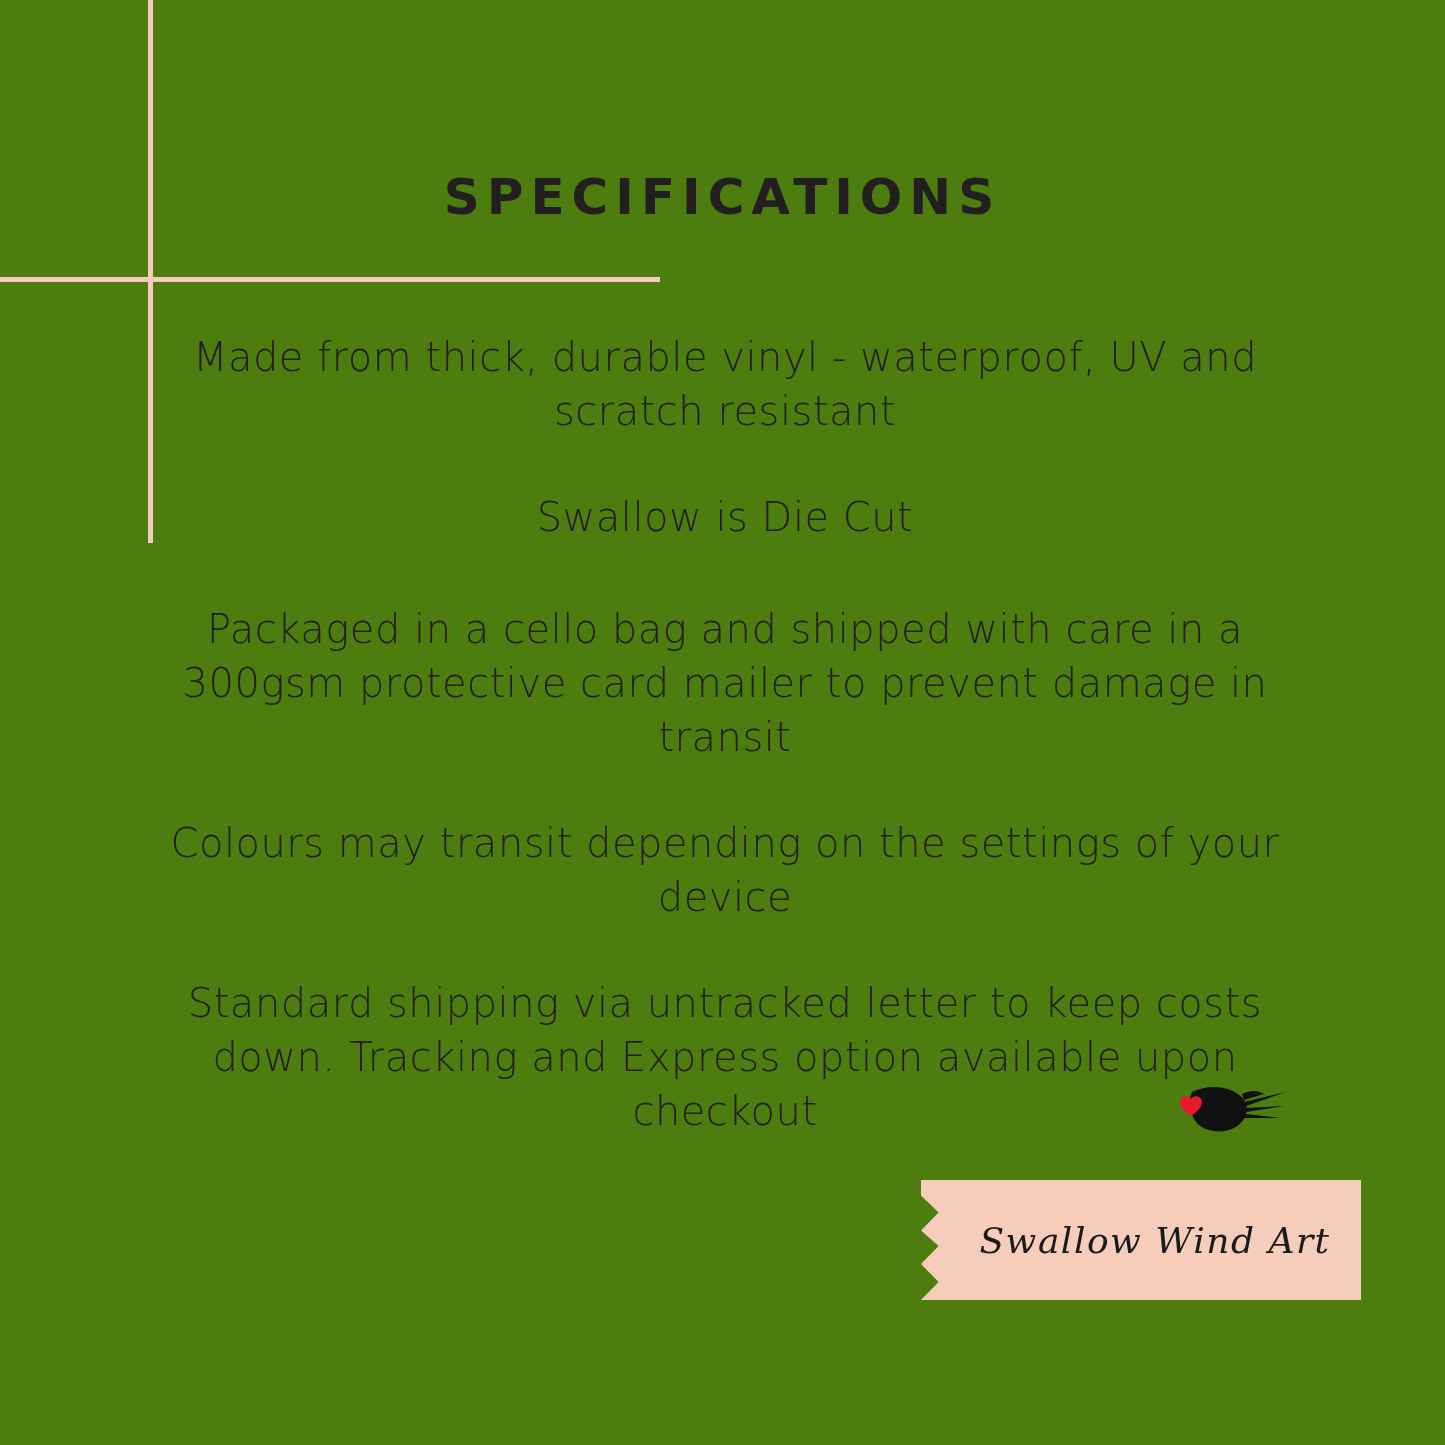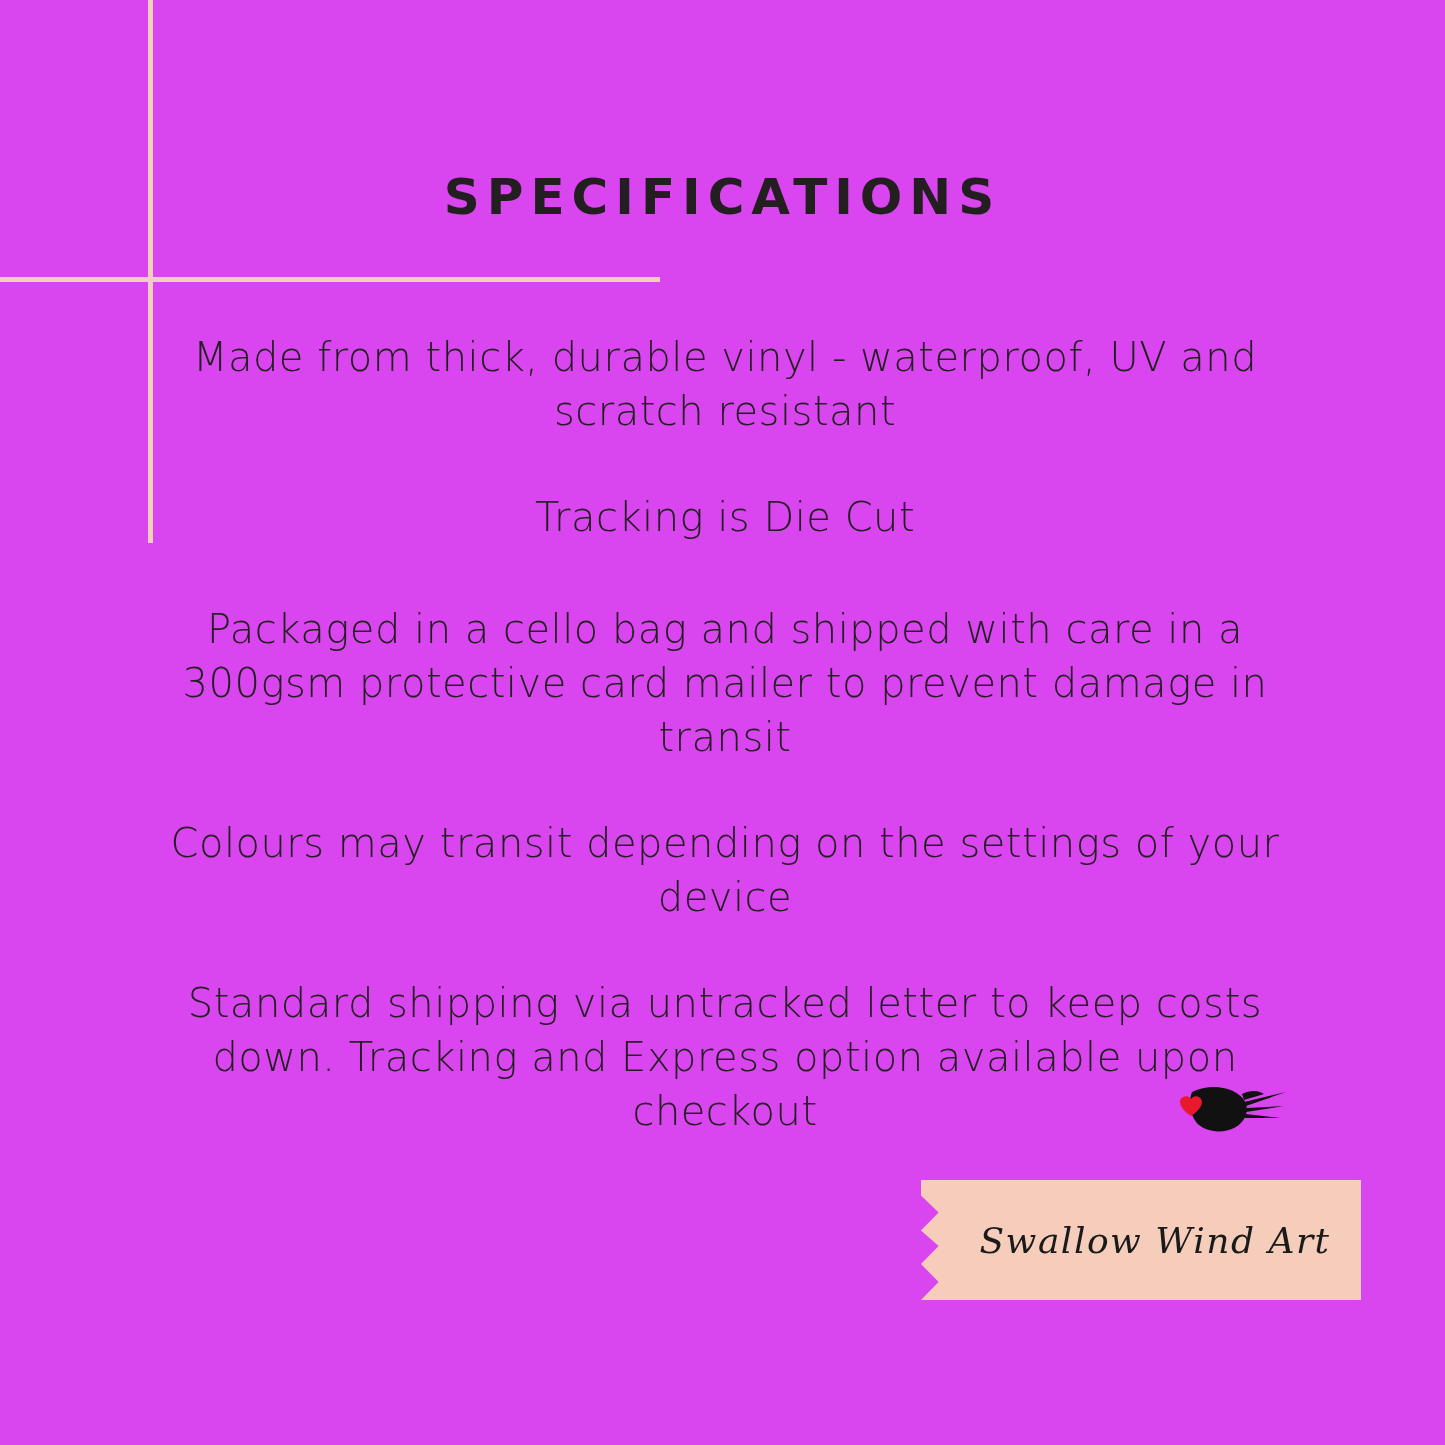--- a/index.html
+++ b/index.html
@@ -10,21 +10,21 @@
     width: 1445px;
     height: 1445px;
     background: #f7f6f4;
     font-family: "DejaVu Sans", sans-serif;
     overflow: hidden;
   }
   .canvas {
     position: relative;
     width: 1445px;
     height: 1445px;
-    background: #d946ef;
+    background: #4d7c0f;
   }
 
   
   .rule-vertical {
     position: absolute;
     left: 148px;
     top: 0;
     width: 5px;
     height: 543px;
     background: #f6cdba;
@@ -122,21 +122,21 @@
 
 <div class="canvas">
 
   <div class="rule-vertical"></div>
   <div class="rule-horizontal"></div>
 
   <div class="title">SPECIFICATIONS</div>
 
   <div class="specs">
     <p class="spec-line">Made from thick, durable vinyl - waterproof, UV and scratch resistant</p>
-    <p class="spec-line tight">Tracking is Die Cut</p>
+    <p class="spec-line tight">Swallow is Die Cut</p>
     <p class="spec-line">Packaged in a cello bag and shipped with care in a 300gsm protective card mailer to prevent damage in transit</p>
     <p class="spec-line">Colours may transit depending on the settings of your device</p>
     <p class="spec-line">Standard shipping via untracked letter to keep costs down. Tracking and Express option available upon checkout</p>
   </div>
 
   <div class="bird">
     <svg width="130" height="70" viewBox="0 0 130 70" xmlns="http://www.w3.org/2000/svg">
       <path d="M34 14 C54 4 78 10 86 22 C92 31 88 44 76 50 C64 56 46 54 38 44 C32 36 30 24 34 14 Z" fill="#111111"></path>
       <path d="M84 16 C92 12 100 12 106 16 C100 18 92 20 86 22 Z" fill="#111111"></path>
       <path d="M86 24 L128 14 L88 28 Z" fill="#111111"></path>

